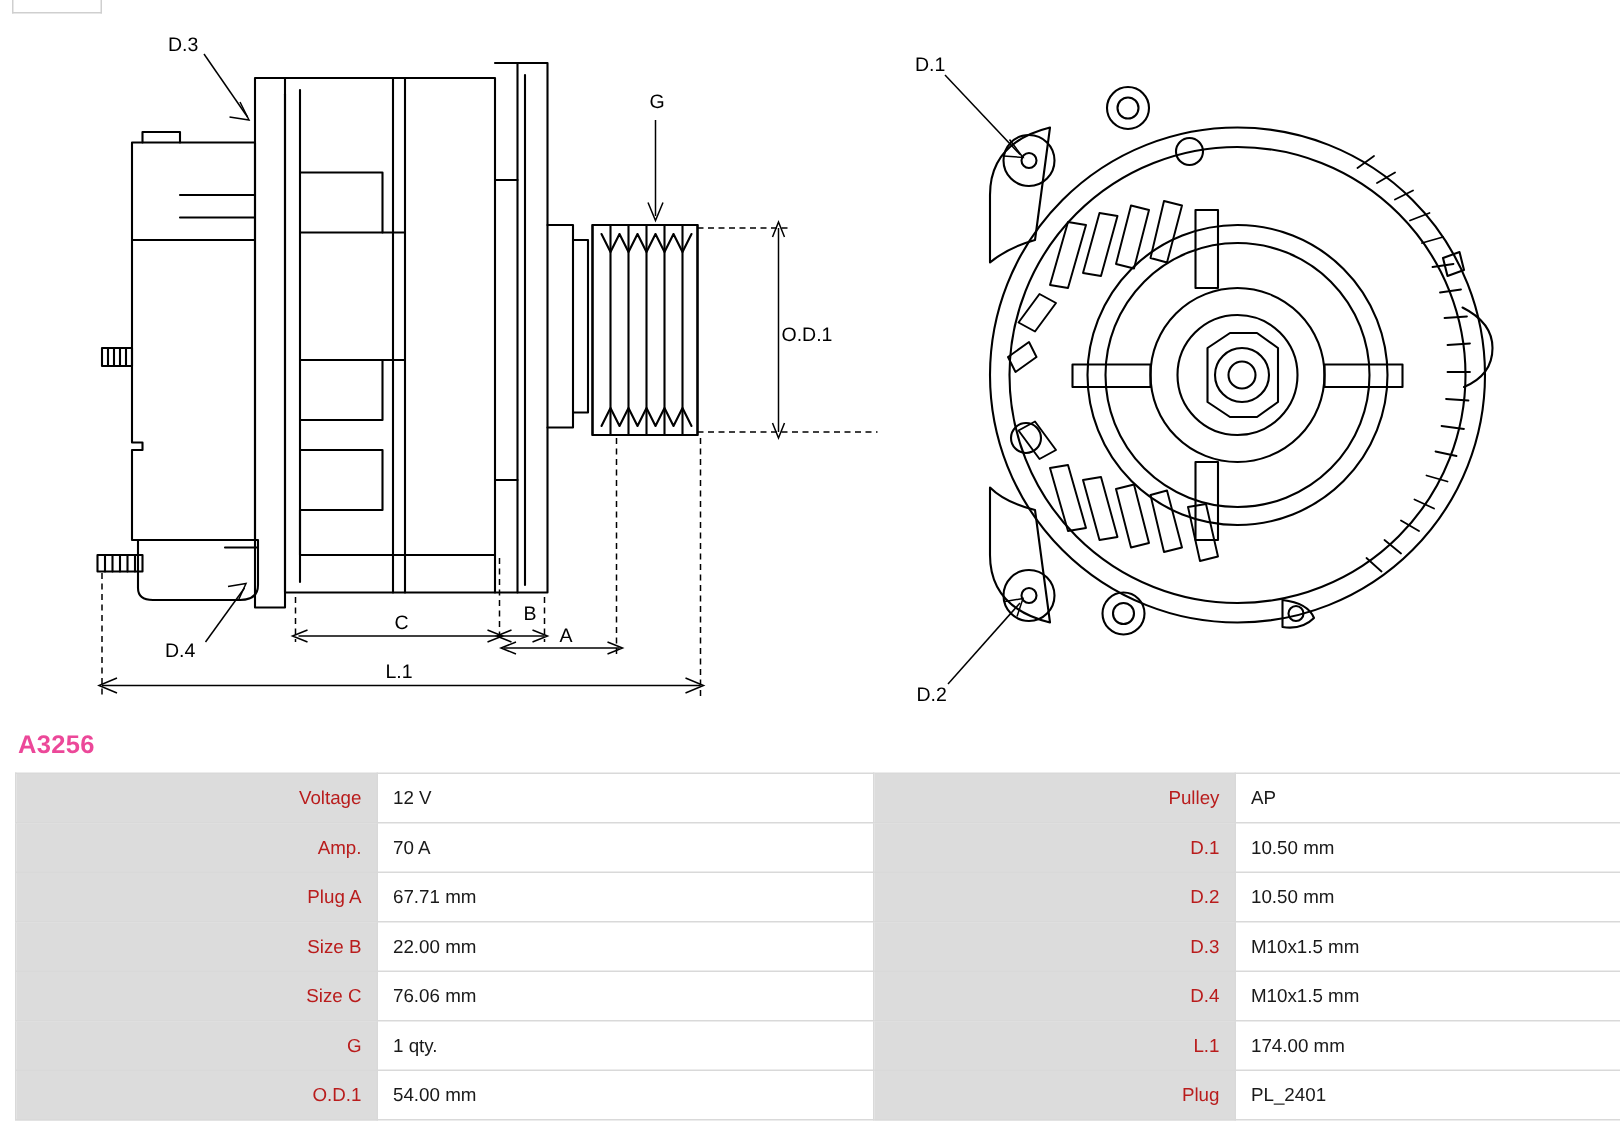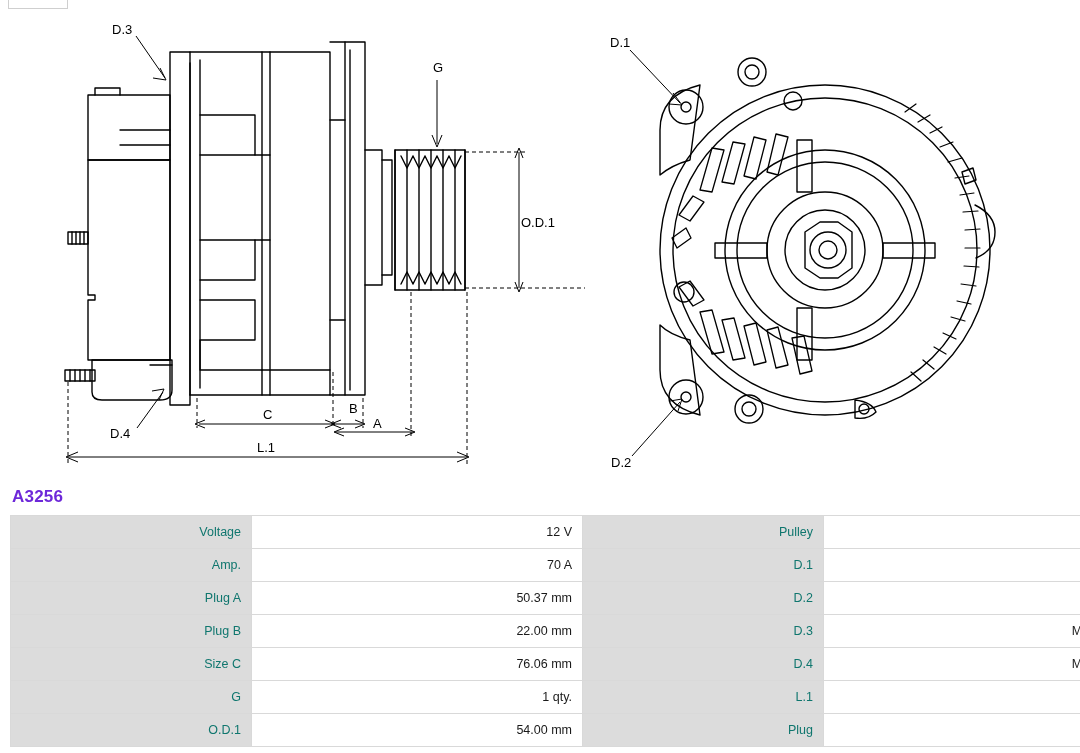--- a/index.html
+++ b/index.html
@@ -41,21 +41,21 @@
     border-left: 1px solid #cfcfcf;
     border-right: 1px solid #cfcfcf;
   }
   
   .product-code {
     position: absolute;
     left: 12px;
     top: 487px;
     font-size: 17px;
     font-weight: bold;
-    color: #6d28d9;
+    color: #ec4899;
     letter-spacing: 0.2px;
   }
   
   .spec-table {
     position: absolute;
     left: 10px;
     top: 515px;
     width: 1060px;
     border-collapse: collapse;
     table-layout: fixed;
@@ -64,25 +64,25 @@
   .spec-table td {
     border: 1px solid #d9d9d9;
     height: 32px;
     padding: 0 10px;
     vertical-align: middle;
   }
   .spec-table td.label {
     background: #dcdcdc;
     text-align: right;
     width: 220px;
-    color: #0f766e;
+    color: #b91c1c;
   }
   .spec-table td.value {
     background: #ffffff;
-    text-align: right;
+    text-align: left;
     width: 310px;
     color: #1a1a1a;
   }
 </style>
 </head>
 <body>
 
 <div class="page">
 
   <div class="corner-mark"></div>
@@ -269,26 +269,26 @@
         <td class="value">AP</td>
       </tr>
       <tr>
         <td class="label">Amp.</td>
         <td class="value">70 A</td>
         <td class="label">D.1</td>
         <td class="value">10.50 mm</td>
       </tr>
       <tr>
         <td class="label">Plug A</td>
-        <td class="value">50.37 mm</td>
+        <td class="value">67.71 mm</td>
         <td class="label">D.2</td>
         <td class="value">10.50 mm</td>
       </tr>
       <tr>
-        <td class="label">Plug B</td>
+        <td class="label">Size B</td>
         <td class="value">22.00 mm</td>
         <td class="label">D.3</td>
         <td class="value">M10x1.5 mm</td>
       </tr>
       <tr>
         <td class="label">Size C</td>
         <td class="value">76.06 mm</td>
         <td class="label">D.4</td>
         <td class="value">M10x1.5 mm</td>
       </tr>

